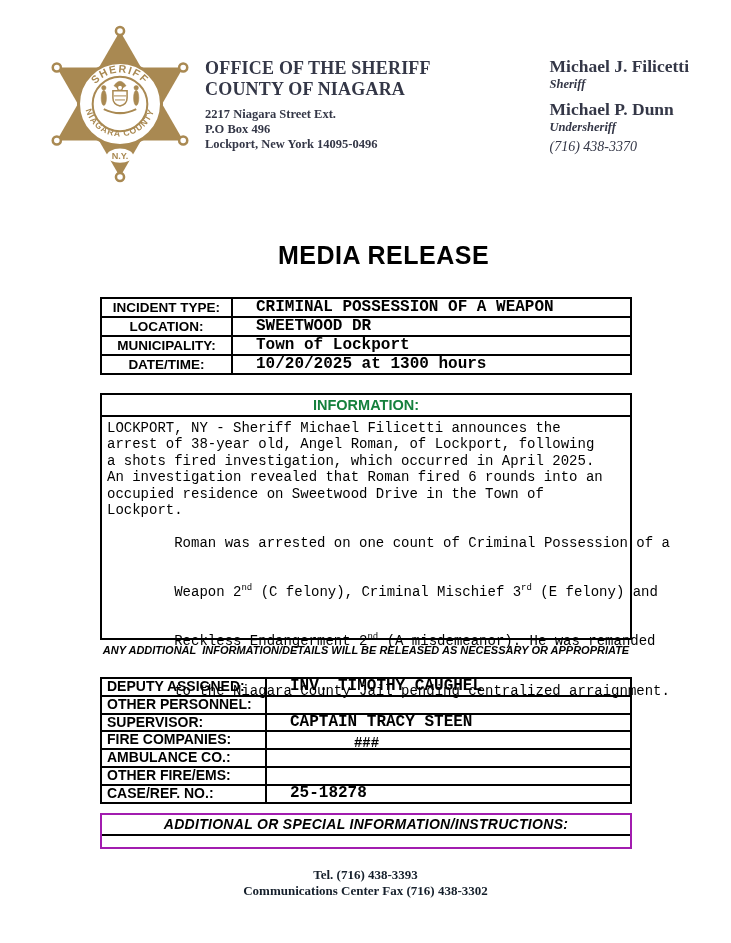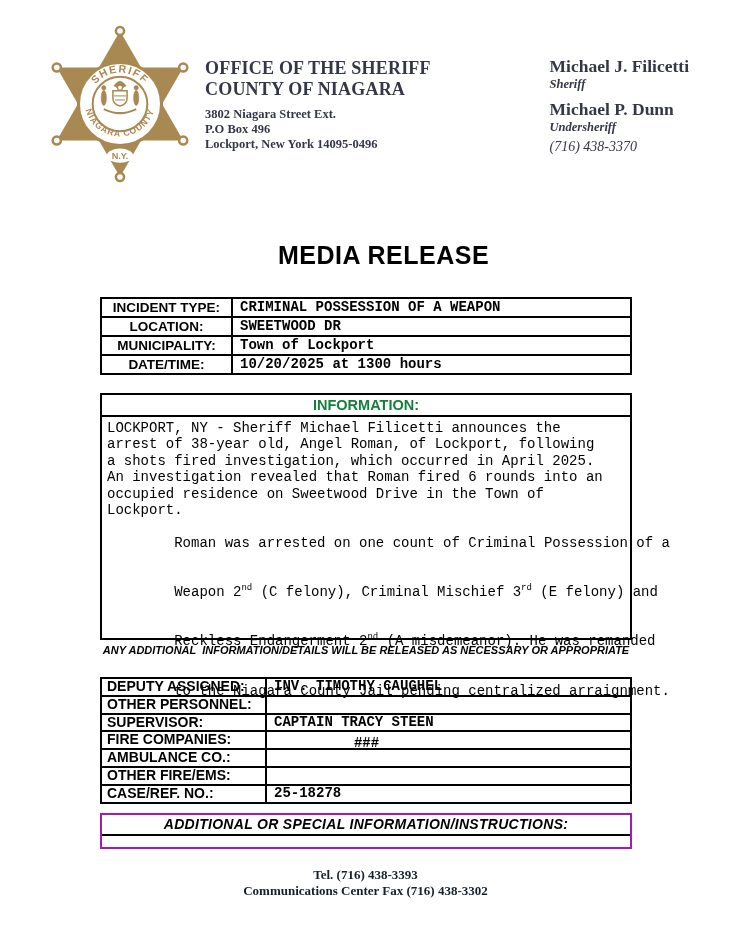--- a/index.html
+++ b/index.html
@@ -20,22 +20,22 @@
 
   
   .doc-title { position:absolute; top:241px; left:18px; width:100%; text-align:center;
                font-size:25px; font-weight:bold; letter-spacing:0.5px; color:#000; }
 
   
   .kv-table { position:absolute; left:100px; width:532px; border:2px solid #000; }
   .kv-row { display:flex; border-bottom:2px solid #000; }
   .kv-row:last-child { border-bottom:none; }
   .kv-label { border-right:2px solid #000; font-weight:bold; font-size:13.5px; color:#000; }
-  .kv-value { flex:1; font-family:"Liberation Mono", monospace; font-weight:bold; font-size:14px;
-              color:#000; padding-left:7px; white-space:pre; overflow:hidden; }
+  .kv-value { flex:1; font-family:"Liberation Mono", monospace; font-weight:bold; font-size:16px;
+              color:#000; padding-left:23px; white-space:pre; overflow:hidden; }
 
   .incident-table { top:297px; }
   .incident-table .kv-label { width:131px; text-align:center; line-height:17px; }
   .incident-table .kv-value { line-height:17px; }
 
   .personnel-table { top:677px; }
   .personnel-table .kv-label { width:165px; text-align:left; padding-left:5px; line-height:15.8px; font-size:14px; }
   .personnel-table .kv-value { line-height:15.8px; }
 
   
@@ -108,21 +108,21 @@
       </text>
       <ellipse cx="75" cy="130" rx="13" ry="7" fill="#ffffff"></ellipse>
       <text x="75" y="133.5" font-family="Liberation Sans, sans-serif" font-size="9" font-weight="bold" fill="#a98952" text-anchor="middle">N.Y.</text>
     </svg>
   </div>
 
   <div class="office-block">
     <div class="office-line">OFFICE OF THE SHERIFF</div>
     <div class="office-line">COUNTY OF NIAGARA</div>
     <div class="address">
-      <div>3802 Niagara Street Ext.</div>
+      <div>2217 Niagara Street Ext.</div>
       <div>P.O Box 496</div>
       <div>Lockport, New York 14095-0496</div>
     </div>
   </div>
 
   <div class="officials">
     <div class="official-name">Michael J. Filicetti</div>
     <div class="official-title">Sheriff</div>
     <div class="official-group2">
       <div class="official-name">Michael P. Dunn</div>

